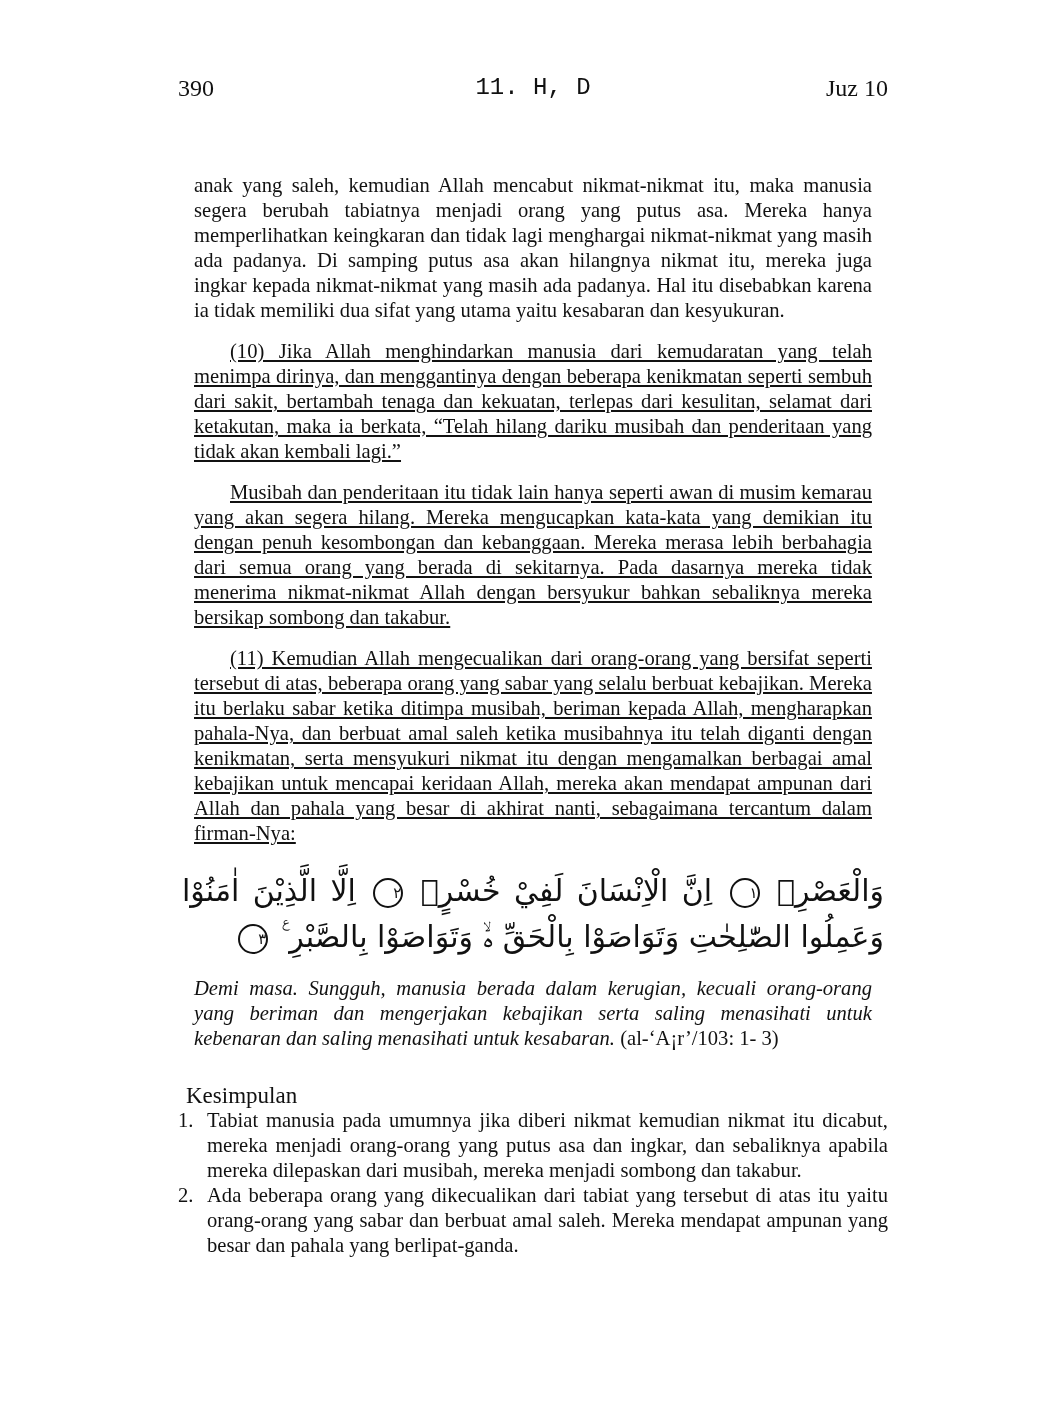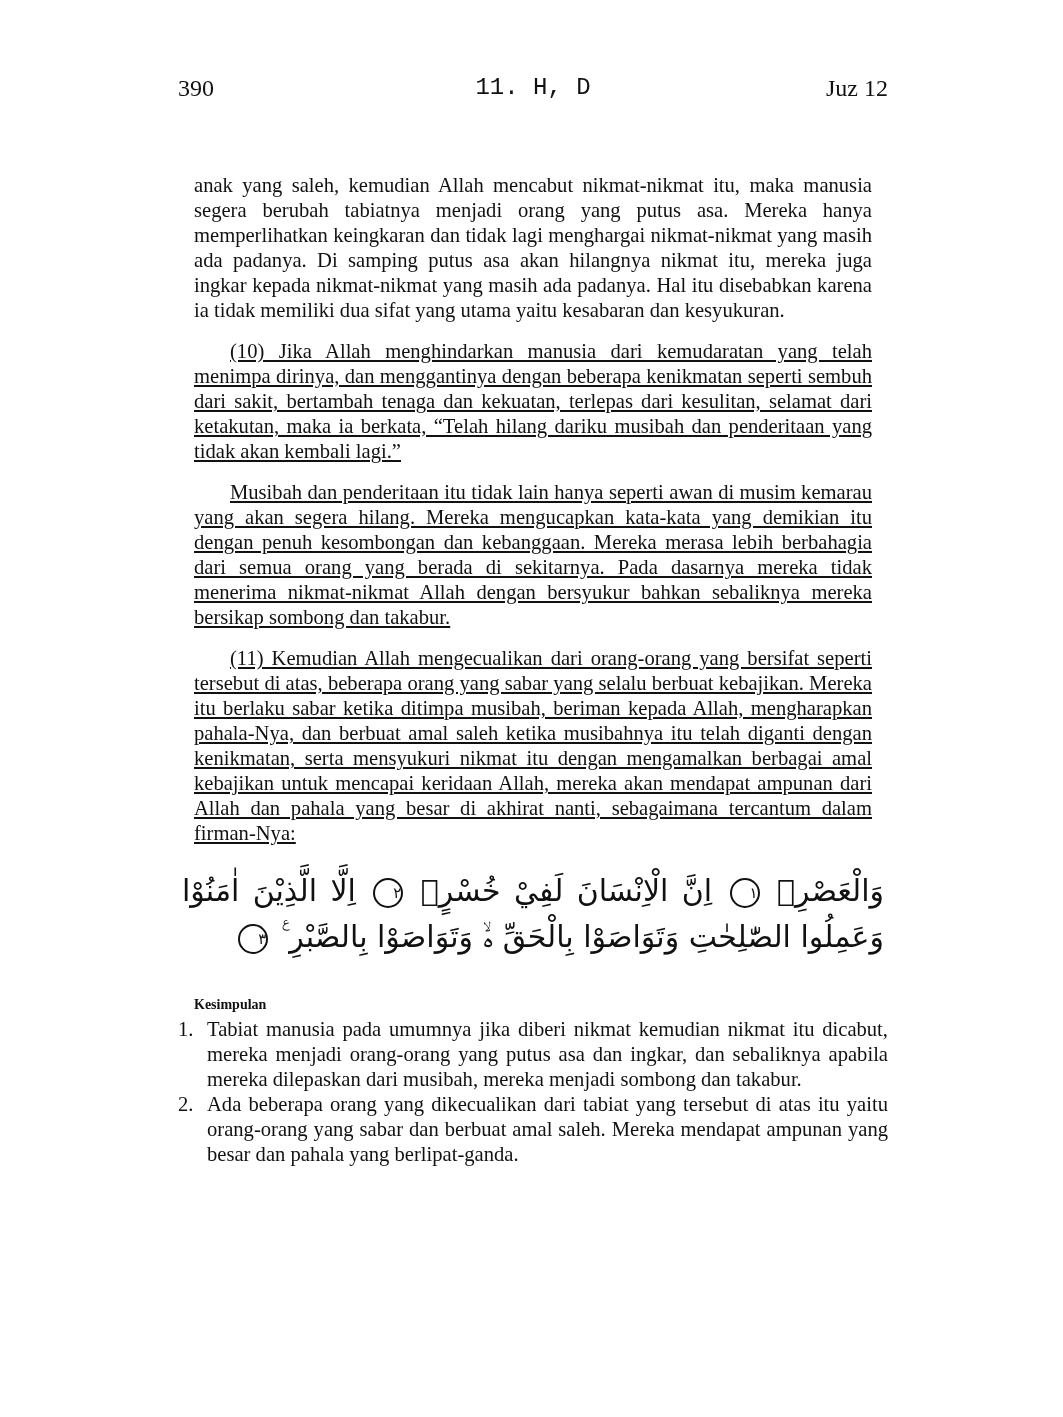--- a/index.html
+++ b/index.html
@@ -31,50 +31,54 @@
     .ayah-num {
       display: inline-block; width: 26px; height: 26px; border: 2px solid #111;
       border-radius: 50%; font-size: 15px; line-height: 26px; text-align: center;
       vertical-align: middle; margin: 0 4px;
     }
 
     .translation { font-style: italic; }
     .ref { font-style: normal; }
 
     h3 {
-      margin: 32px 0 0 16px; font-size: 14px; line-height: 25px; font-weight: bold;
+      margin: 32px 0 0 8px; font-size: 23px; line-height: 25px; font-weight: normal;
     }
     ol { margin: 0; padding: 0; list-style: none; }
     ol li { position: relative; padding-left: 29px; text-align: justify; text-align-last: left; }
     ol li .num { position: absolute; left: 0; top: 0; }
   </style>
 </head>
 <body>
 
 <div class="header">
   <span class="left">390</span>
   <span class="center">11. H, D</span>
-  <span class="right">Juz 12</span>
+  <span class="right">Juz 10</span>
 </div>
 
 <div class="body">
   <p>anak yang saleh, kemudian Allah mencabut nikmat-nikmat itu, maka manusia segera berubah tabiatnya menjadi orang yang putus asa. Mereka hanya memperlihatkan keingkaran dan tidak lagi menghargai nikmat-nikmat yang masih ada padanya. Di samping putus asa akan hilangnya nikmat itu, mereka juga ingkar kepada nikmat-nikmat yang masih ada padanya. Hal itu disebabkan karena ia tidak memiliki dua sifat yang utama yaitu kesabaran dan kesyukuran.</p>
   <p class="indent">(10) Jika Allah menghindarkan manusia dari kemudaratan yang telah menimpa dirinya, dan menggantinya dengan beberapa kenikmatan seperti sembuh dari sakit, bertambah tenaga dan kekuatan, terlepas dari kesulitan, selamat dari ketakutan, maka ia berkata, “Telah hilang dariku musibah dan penderitaan yang tidak akan kembali lagi.”</p>
   <p class="indent">Musibah dan penderitaan itu tidak lain hanya seperti awan di musim kemarau yang akan segera hilang. Mereka mengucapkan kata-kata yang demikian itu dengan penuh kesombongan dan kebanggaan. Mereka merasa lebih berbahagia dari semua orang yang berada di sekitarnya. Pada dasarnya mereka tidak menerima nikmat-nikmat Allah dengan bersyukur bahkan sebaliknya mereka bersikap sombong dan takabur.</p>
   <p class="indent">(11) Kemudian Allah mengecualikan dari orang-orang yang bersifat seperti tersebut di atas, beberapa orang yang sabar yang selalu berbuat kebajikan. Mereka itu berlaku sabar ketika ditimpa musibah, beriman kepada Allah, mengharapkan pahala-Nya, dan berbuat amal saleh ketika musibahnya itu telah diganti dengan kenikmatan, serta mensyukuri nikmat itu dengan mengamalkan berbagai amal kebajikan untuk mencapai keridaan Allah, mereka akan mendapat ampunan dari Allah dan pahala yang besar di akhirat nanti, sebagaimana tercantum dalam firman-Nya:</p>
 
   <div class="arabic" lang="ar">
     <span>وَالْعَصْرِۙ</span>
     <span class="ayah-num">١</span>
     <span>اِنَّ الْاِنْسَانَ لَفِيْ خُسْرٍۙ</span>
     <span class="ayah-num">٢</span>
     <span>اِلَّا الَّذِيْنَ اٰمَنُوْا وَعَمِلُوا الصّٰلِحٰتِ وَتَوَاصَوْا بِالْحَقِّ ەۙ وَتَوَاصَوْا بِالصَّبْرِ ࣖ</span>
     <span class="ayah-num">٣</span>
   </div>
 
+  <p>
+    <span class="translation">Demi masa. Sungguh, manusia berada dalam kerugian, kecuali orang-orang yang beriman dan mengerjakan kebajikan serta saling menasihati untuk kebenaran dan saling menasihati untuk kesabaran.</span>
+    <span class="ref">(al-‘A¡r’/103: 1- 3)</span>
+  </p>
 
   <h3>Kesimpulan</h3>
   <ol>
     <li>
       <span class="num">1.</span>
       <span>Tabiat manusia pada umumnya jika diberi nikmat kemudian nikmat itu dicabut, mereka menjadi orang-orang yang putus asa dan ingkar, dan sebaliknya apabila mereka dilepaskan dari musibah, mereka menjadi sombong dan takabur.</span>
     </li>
     <li>
       <span class="num">2.</span>
       <span>Ada beberapa orang yang dikecualikan dari tabiat yang tersebut di atas itu yaitu orang-orang yang sabar dan berbuat amal saleh. Mereka mendapat ampunan yang besar dan pahala yang berlipat-ganda.</span>

